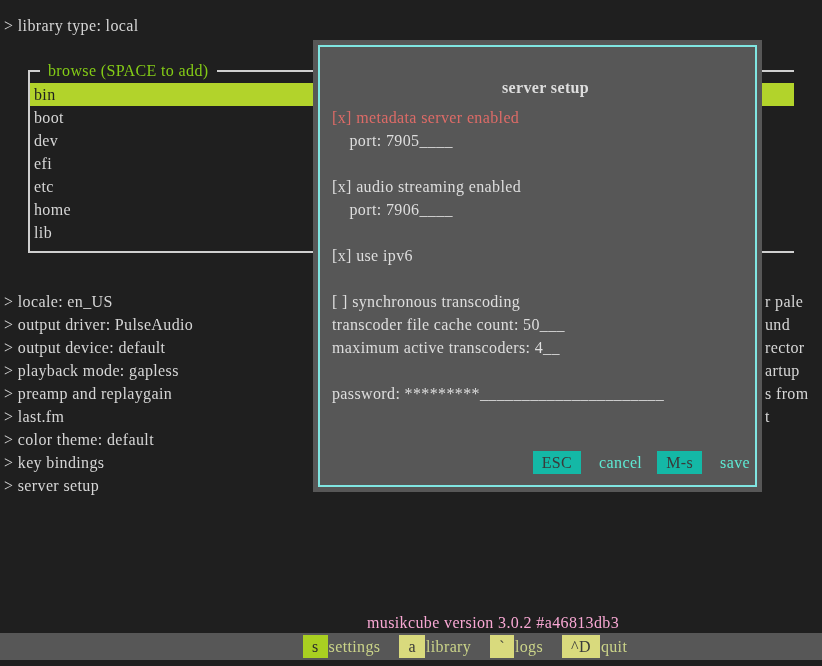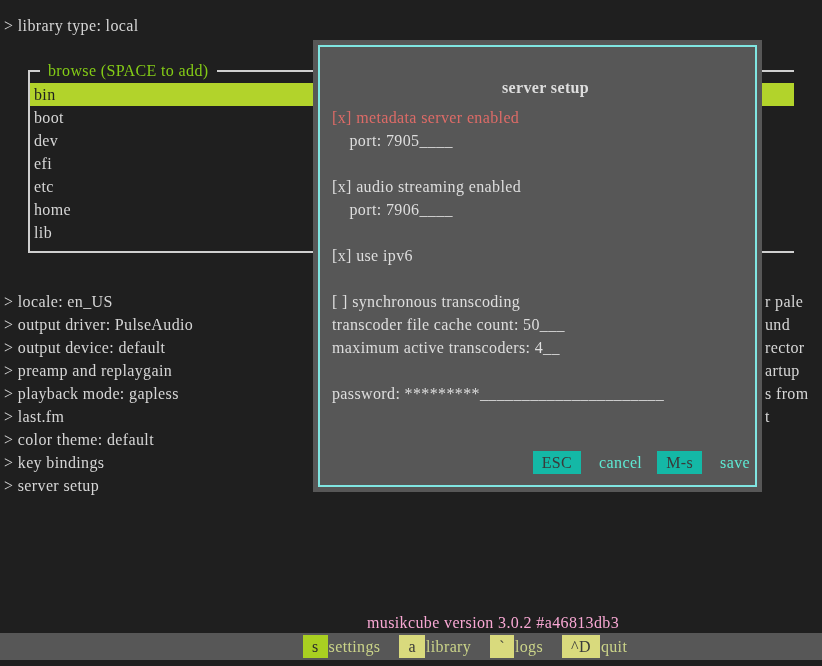--- a/index.html
+++ b/index.html
@@ -80,22 +80,22 @@
       <div class="browse-item">etc</div>
       <div class="browse-item">home</div>
       <div class="browse-item">lib</div>
     </div>
   </div>
 
   <div class="settings-list">
     <div class="settings-item">&gt; locale: en_US</div>
     <div class="settings-item">&gt; output driver: PulseAudio</div>
     <div class="settings-item">&gt; output device: default</div>
+    <div class="settings-item">&gt; playback mode: gapless</div>
     <div class="settings-item">&gt; preamp and replaygain</div>
-    <div class="settings-item">&gt; playback mode: gapless</div>
     <div class="settings-item">&gt; last.fm</div>
     <div class="settings-item">&gt; color theme: default</div>
     <div class="settings-item">&gt; key bindings</div>
     <div class="settings-item">&gt; server setup</div>
   </div>
 
   <div class="clipped-col">
     <div class="clipped-line">r pale</div>
     <div class="clipped-line">und</div>
     <div class="clipped-line">rector</div>

